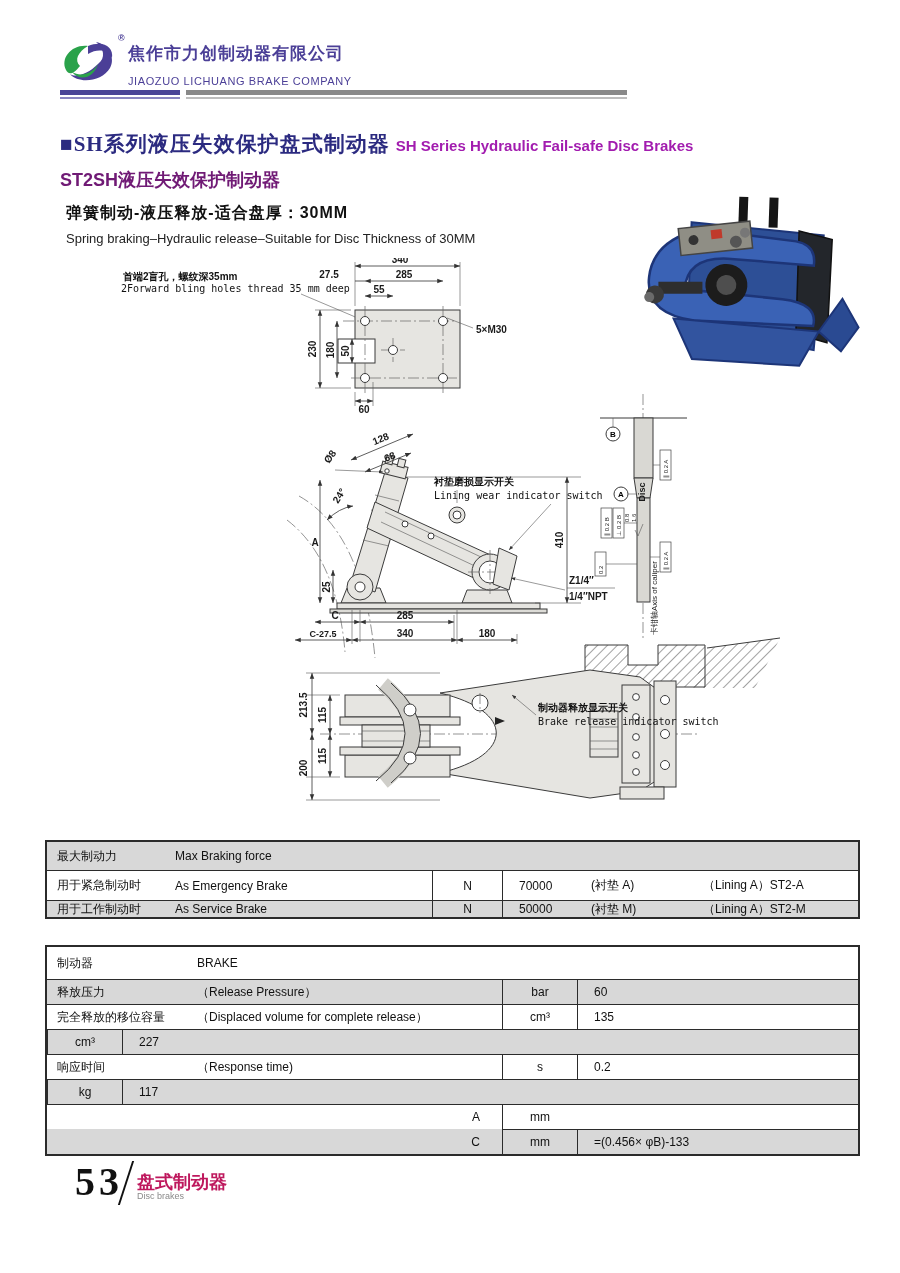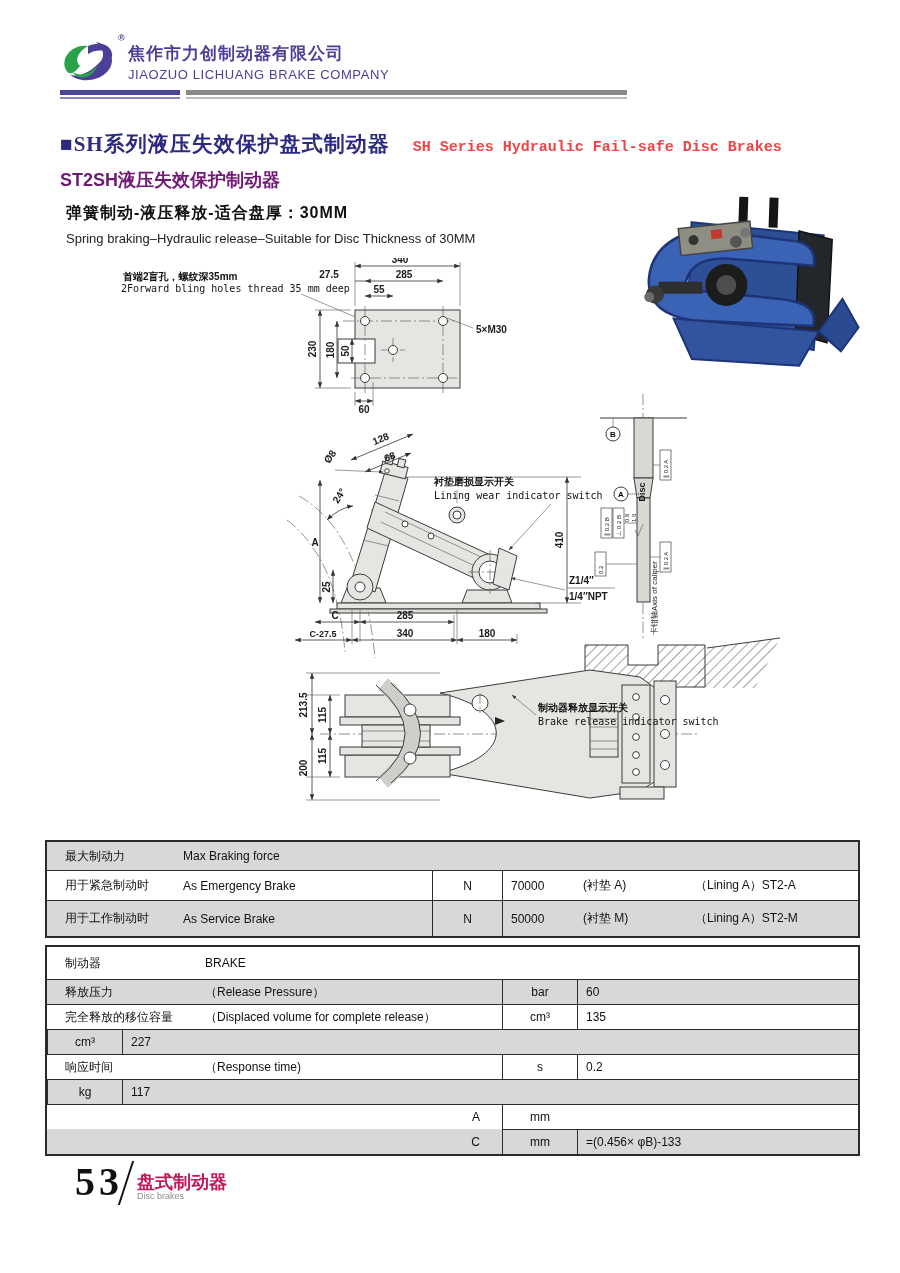--- a/index.html
+++ b/index.html
@@ -2,28 +2,28 @@
 <html><head>
 <meta charset="utf-8">
 <style>
   html,body{margin:0;padding:0;background:#fff}
   .page{position:relative;width:900px;height:1273px;background:#fff;overflow:hidden;
         font-family:"Liberation Sans",sans-serif;color:#111}
   .abs{position:absolute}
 
   
   .company-cn{font-size:17px;font-weight:bold;color:#4b3f97;letter-spacing:1px}
-  .company-en{font-size:13px;color:#4b3f97;letter-spacing:.6px;margin-top:2px}
+  .company-en{font-size:11px;color:#4b3f97;letter-spacing:.6px;margin-top:10px}
   .reg{font-size:9px;color:#4b3f97;font-weight:bold}
   .bar{position:absolute;height:5px}
   .bar-thin{position:absolute;height:2px}
 
   
   .series-cn{font-size:21px;font-weight:bold;color:#2b2a80;font-family:"Liberation Serif",serif;letter-spacing:1px}
-  .series-en{font-size:15px;font-weight:bold;color:#ef4444;font-family:Liberation Mono, monospace;margin-left:23px}
+  .series-en{font-size:15px;font-weight:bold;color:#a21caf;font-family:Liberation Sans, sans-serif;margin-left:6px}
   .model-cn{font-size:18px;font-weight:bold;color:#701a75}
   .feature-cn{font-size:16px;font-weight:600;color:#111;letter-spacing:1px}
   .feature-en{font-size:13px;color:#222}
 
   
   svg text{font-family:"Liberation Sans",sans-serif}
   .dim{font-size:10px;font-weight:bold;fill:#1a1a1a}
   .dimsm{font-size:9px;font-weight:bold;fill:#1a1a1a}
   .anno-cn{font-size:10px;font-weight:bold;fill:#111}
   .anno-en{font-size:10px;fill:#111;font-family:"DejaVu Sans Mono",monospace}
@@ -39,23 +39,23 @@
 
   
   .formula{font-size:12px;color:#111}
 
   
   .tbl{position:absolute;left:45px;width:815px;border:2px solid #2b2b2b;box-sizing:border-box;font-size:12px}
   .tr{display:flex;border-top:1.5px solid #2b2b2b;align-items:stretch;box-sizing:border-box}
   .tr.first{border-top:none}
   .gray{background:#d8d8d8}
   .cell{display:flex;align-items:center;box-sizing:border-box}
-  .c1{padding-left:18px}
+  .c1{padding-left:10px}
   .c2{border-left:1.5px solid #2b2b2b;justify-content:center}
-  .c3{border-left:1.5px solid #2b2b2b;padding-left:8px;flex:1}
+  .c3{border-left:1.5px solid #2b2b2b;padding-left:16px;flex:1}
   .t1 .c1{width:385px}
   .t1 .c2{width:70px}
   .t2 .c1{width:455px}
   .t2 .c2{width:75px}
   .cnlab{display:inline-block;width:118px}
   .cnlab2{display:inline-block;width:140px}
   .v-num{display:inline-block;width:72px}
   .v-lin{display:inline-block;width:112px}
   .tr.partial{border-top:none}
   .tr.partial .c2,.tr.partial .c3{border-top:1.5px solid #2b2b2b}
@@ -403,21 +403,21 @@
         <span class="cnlab">用于紧急制动时</span>
         <span>As Emergency Brake</span>
       </div>
       <div class="cell c2">N</div>
       <div class="cell c3">
         <span class="v-num">70000</span>
         <span class="v-lin">(衬垫  A)</span>
         <span>（Lining  A）ST2-A</span>
       </div>
     </div>
-    <div class="tr gray" style="height:36px">
+    <div class="tr gray" style="height:17px">
       <div class="cell c1">
         <span class="cnlab">用于工作制动时</span>
         <span>As Service Brake</span>
       </div>
       <div class="cell c2">N</div>
       <div class="cell c3">
         <span class="v-num">50000</span>
         <span class="v-lin">(衬垫  M)</span>
         <span>（Lining  A）ST2-M</span>
       </div>

